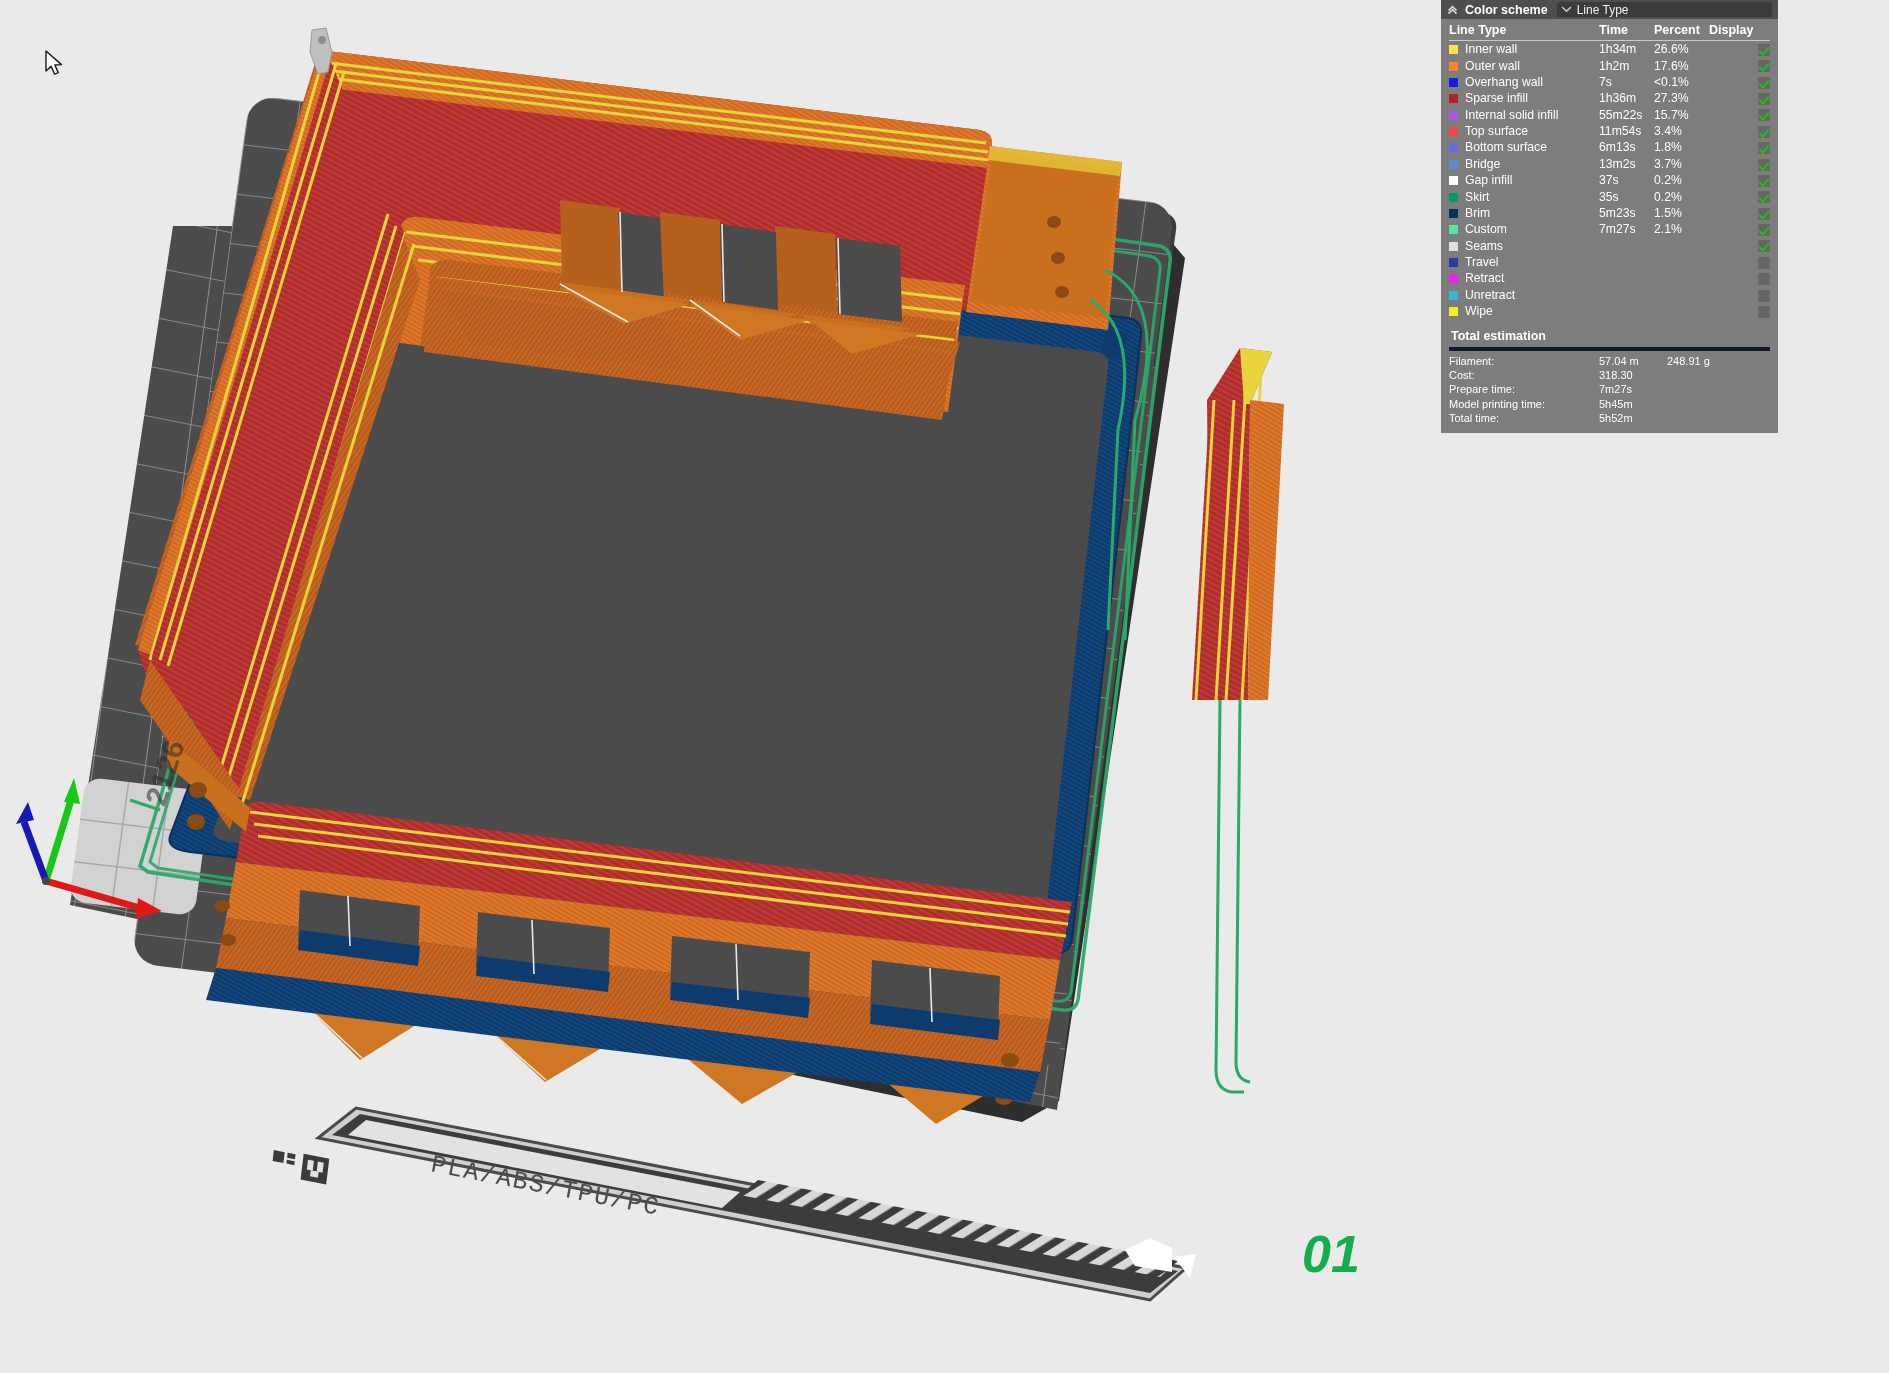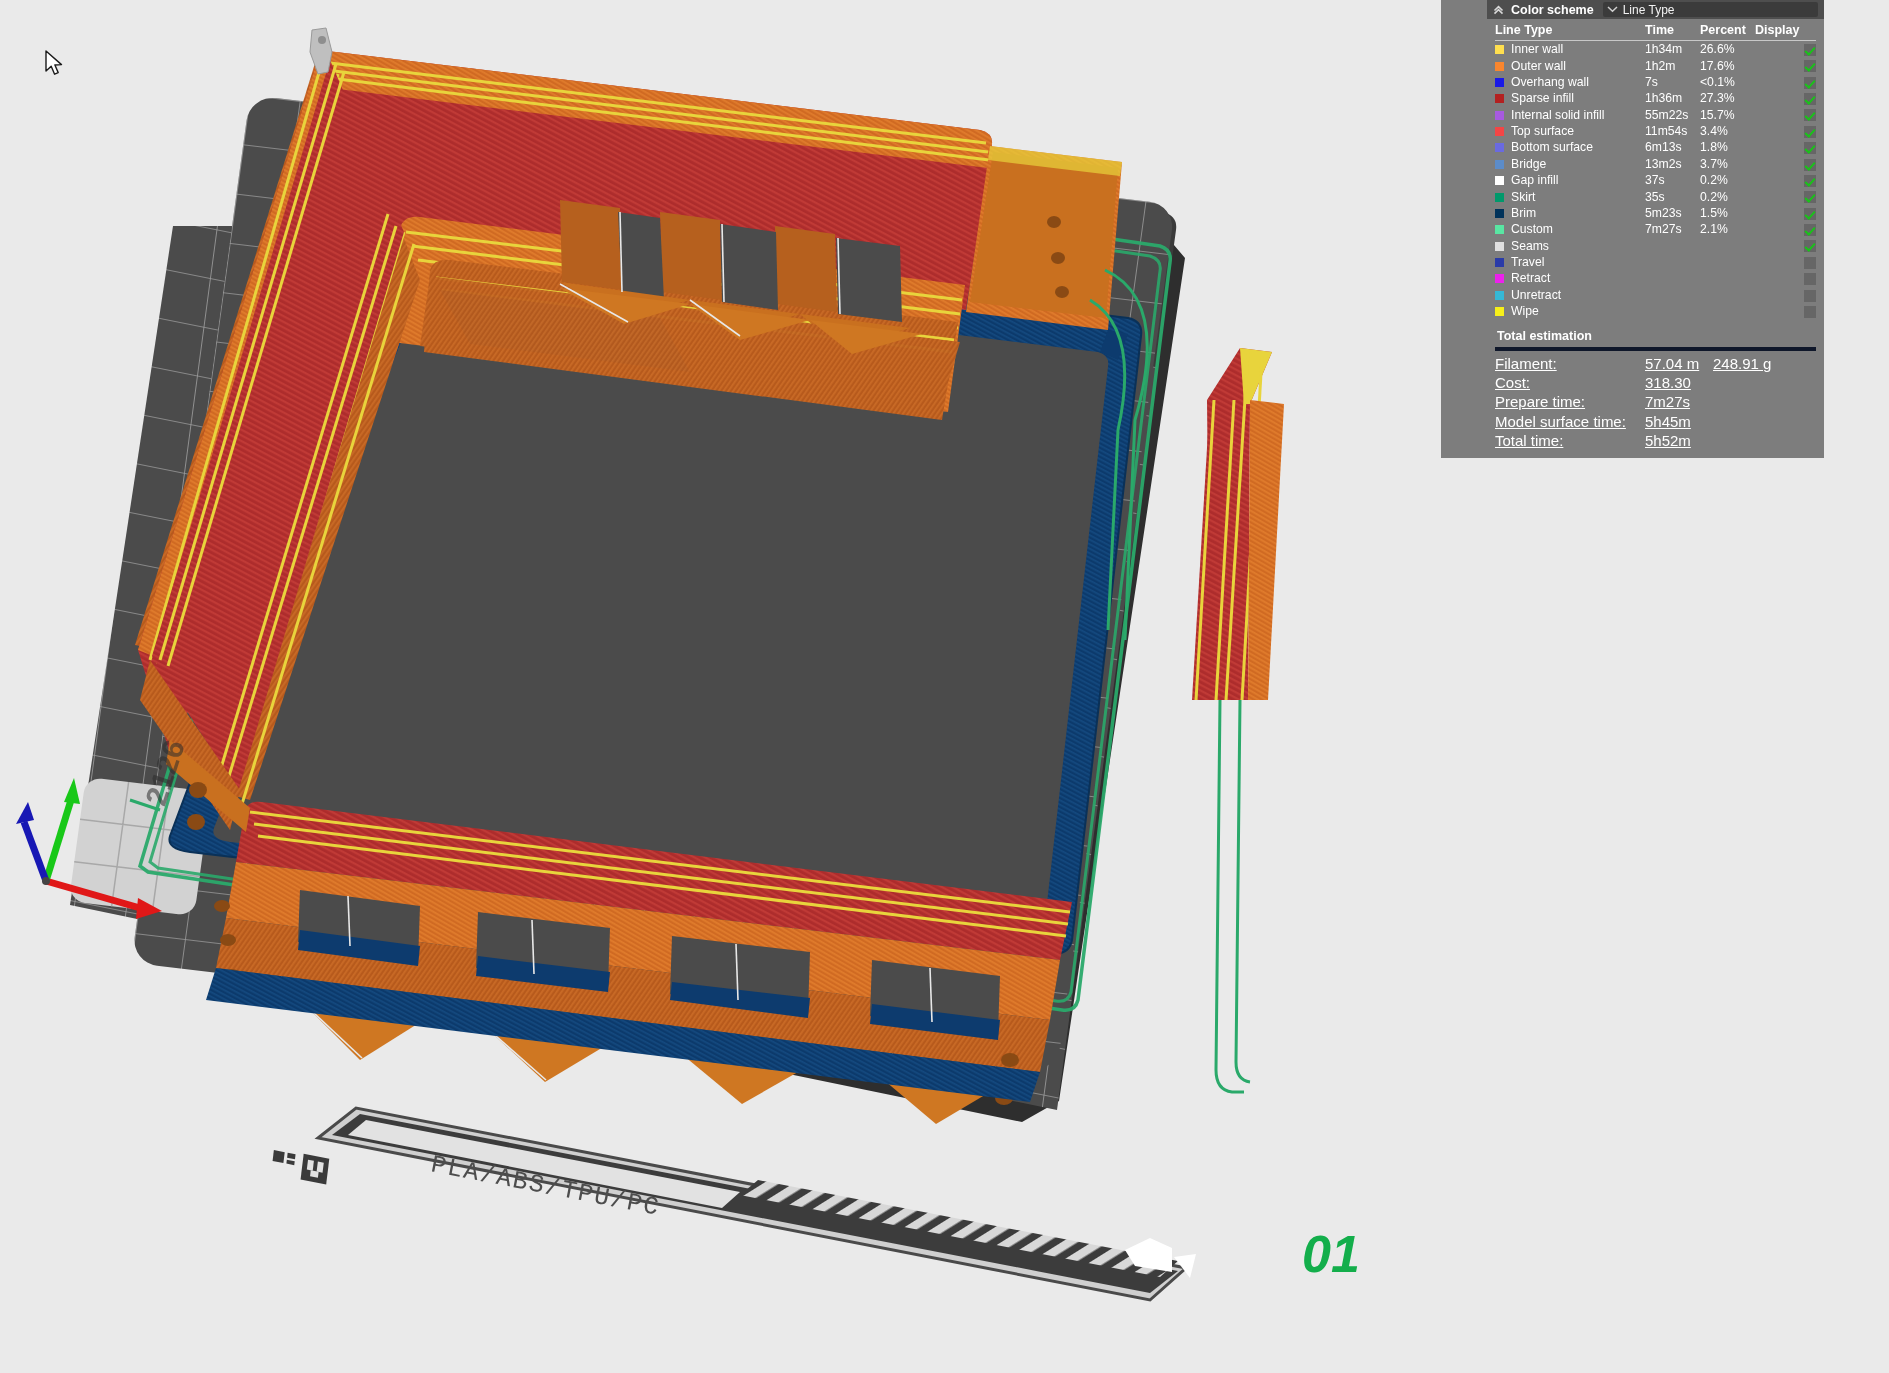--- a/index.html
+++ b/index.html
@@ -39,21 +39,20 @@
 
   
   #legend-panel {
     position: absolute;
     left: 1441px; top: 0px;
     width: 337px;
     background: #7d7d7d;
     color: #ffffff;
     font-size: 13.5px;
     box-shadow: 0 0 0 0 rgba(0,0,0,0);
-    padding-left: 46px;
   }
 
   .panel-header {
     height: 19px;
     background: #4e4e4e;
     display: flex;
     align-items: center;
     padding: 0 4px;
     gap: 6px;
   }
@@ -156,22 +155,21 @@
     font-weight: bold;
     font-size: 12.5px;
     color: #ffffff;
     padding: 10px 0 4px 2px;
     border-bottom: 4px solid #0f172a;
     margin-bottom: 2px;
   }
   table.totals {
     width: 100%;
     border-collapse: collapse;
-    font-size: 15px;
-    text-decoration: underline;
+    font-size: 11px;
   }
   table.totals td {
     padding: 1.2px 0;
     color: #ffffff;
     white-space: nowrap;
   }
   td.t-label { width: 150px; padding-left: 2px; }
   td.t-v1    { width: 68px; }
 
   
@@ -747,21 +745,21 @@
               <td class="t-label">Cost:</td>
               <td class="t-v1">318.30</td>
               <td></td>
             </tr>
             <tr>
               <td class="t-label">Prepare time:</td>
               <td class="t-v1">7m27s</td>
               <td></td>
             </tr>
             <tr>
-              <td class="t-label">Model surface time:</td>
+              <td class="t-label">Model printing time:</td>
               <td class="t-v1">5h45m</td>
               <td></td>
             </tr>
             <tr>
               <td class="t-label">Total time:</td>
               <td class="t-v1">5h52m</td>
               <td></td>
             </tr>
           </tbody>
       </table>

